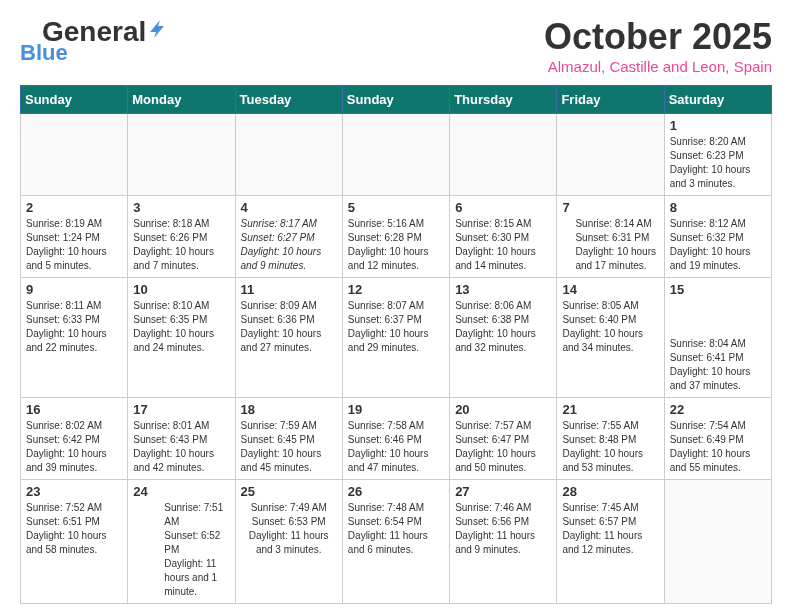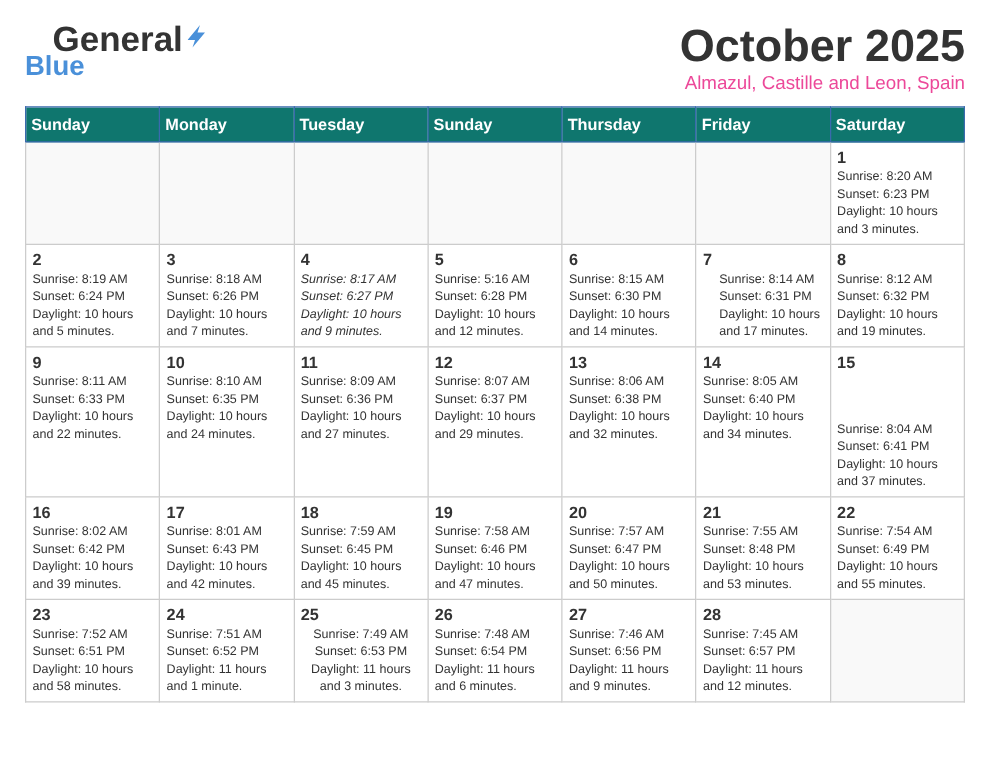--- a/index.html
+++ b/index.html
@@ -63,21 +63,21 @@
             <span class="day-num">1</span>
             <div class="day-info" style="white-space: pre-line;">Sunrise: 8:20 AM
 Sunset: 6:23 PM
 Daylight: 10 hours and 3 minutes.</div>
           </td>
         </tr>
         <tr>
           <td>
             <span class="day-num">2</span>
             <div class="day-info" style="white-space: pre-line;">Sunrise: 8:19 AM
-Sunset: 6:24 PM
+Sunset: 1:24 PM
 Daylight: 10 hours and 5 minutes.</div>
           </td>
           <td>
             <span class="day-num">3</span>
             <div class="day-info" style="white-space: pre-line;">Sunrise: 8:18 AM
 Sunset: 6:26 PM
 Daylight: 10 hours and 7 minutes.</div>
           </td>
           <td>
             <span class="day-num">4</span>
@@ -200,21 +200,21 @@
         </tr>
         <tr>
           <td>
             <span class="day-num">23</span>
             <div class="day-info" style="white-space: pre-line;">Sunrise: 7:52 AM
 Sunset: 6:51 PM
 Daylight: 10 hours and 58 minutes.</div>
           </td>
           <td>
             <span class="day-num">24</span>
-            <div class="day-info" style="white-space: pre-line;">Sunrise: 7:51 AM
+            <div class="day-info" style="white-space: pre-line; margin-left: 31px;">Sunrise: 7:51 AM
 Sunset: 6:52 PM
 Daylight: 11 hours and 1 minute.</div>
           </td>
           <td>
             <span class="day-num">25</span>
             <div class="day-info" style="white-space: pre-line; text-align: center;">Sunrise: 7:49 AM
 Sunset: 6:53 PM
 Daylight: 11 hours and 3 minutes.</div>
           </td>
           <td>

